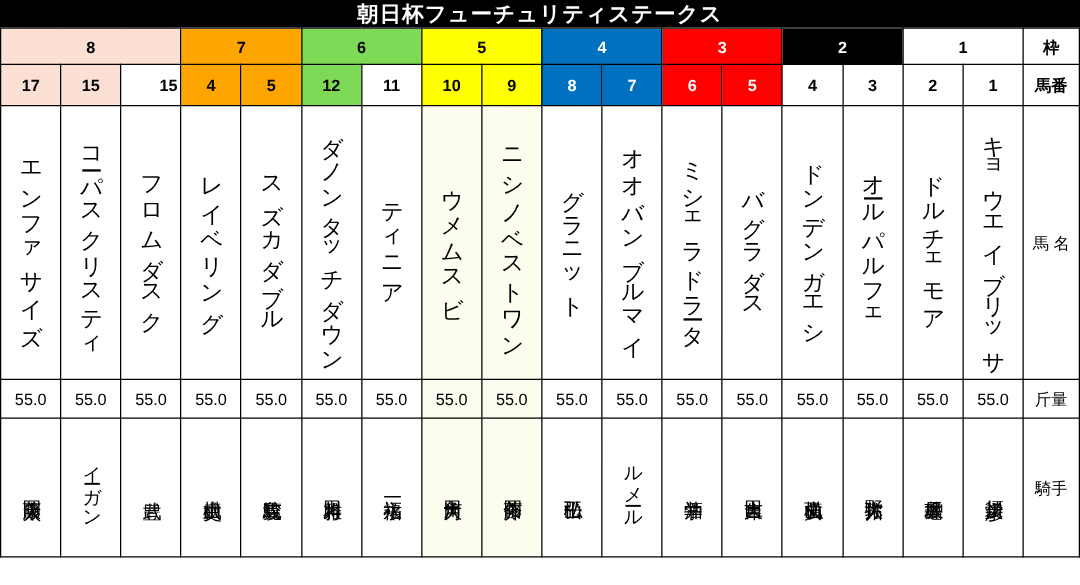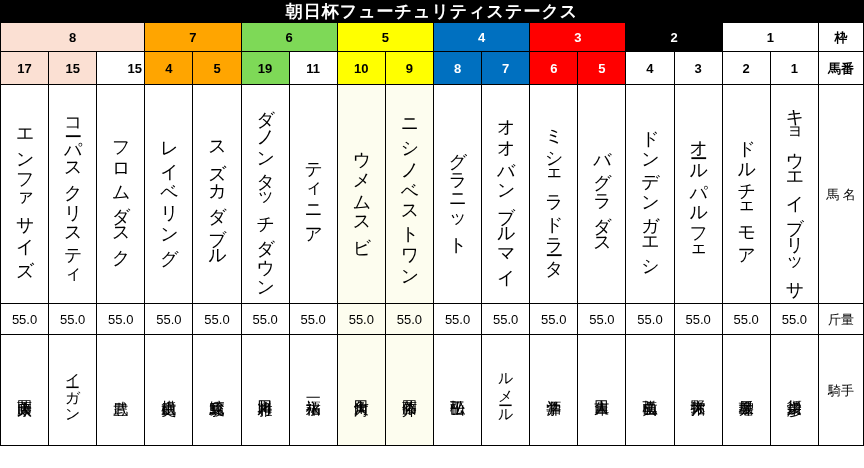--- a/index.html
+++ b/index.html
@@ -123,21 +123,21 @@
           <td colspan="2" class="c-black">2</td>
           <td colspan="2" class="c-white">1</td>
           <td class="lbl horiz" rowspan="1"><span>枠</span></td>
         </tr>
       <tr class="r-umaban" id="row-umaban">
           <td class="c-pink" style="width: 48px; text-align: center;">17</td>
           <td class="c-pink" style="width: 48px;">15</td>
           <td class="c-white" style="width: 48px; padding-left: 28px;">15</td>
           <td class="c-orange" style="width: 48px;">4</td>
           <td class="c-orange" style="width: 48px;">5</td>
-          <td class="c-green" style="width: 48px;">19</td>
+          <td class="c-green" style="width: 48px;">12</td>
           <td class="c-white" style="width: 48px;">11</td>
           <td class="c-yellow" style="width: 48px;">10</td>
           <td class="c-yellow" style="width: 48px;">9</td>
           <td class="c-blue" style="width: 48px;">8</td>
           <td class="c-blue" style="width: 48px;">7</td>
           <td class="c-red" style="width: 48px;">6</td>
           <td class="c-red" style="width: 48px;">5</td>
           <td class="c-white" style="width: 48px;">4</td>
           <td class="c-white" style="width: 48px;">3</td>
           <td class="c-white" style="width: 48px;">2</td>

